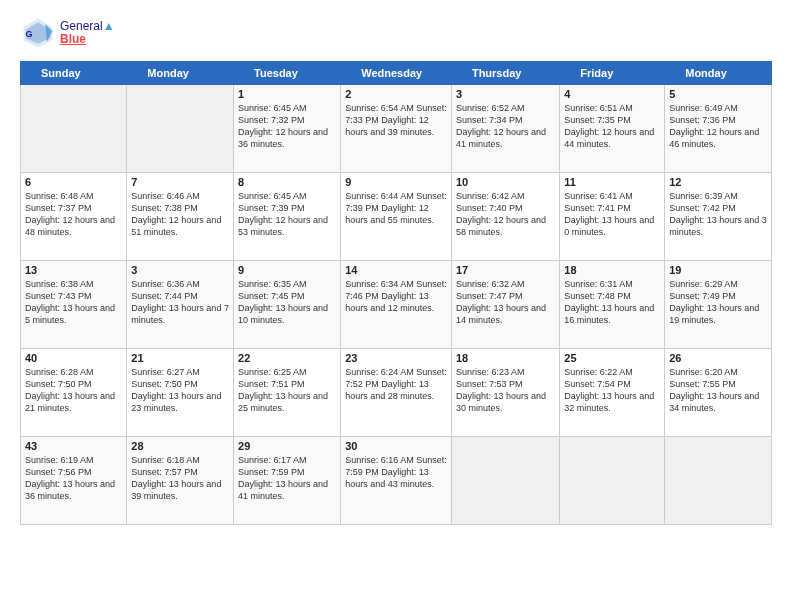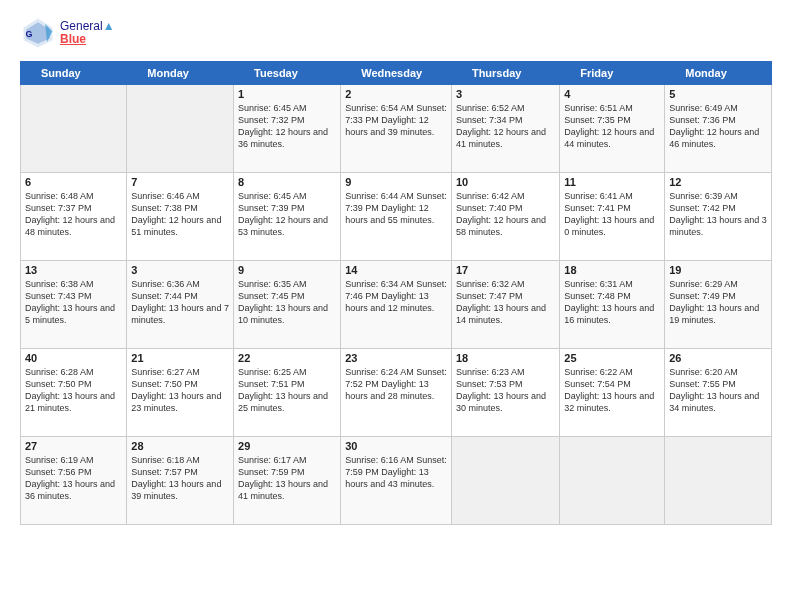--- a/index.html
+++ b/index.html
@@ -279,21 +279,21 @@
           </td>
           <td>
             <span class="day-number">26</span>
             <div class="day-info">Sunrise: 6:20 AM
 Sunset: 7:55 PM
 Daylight: 13 hours and 34 minutes.</div>
           </td>
         </tr>
         <tr>
           <td>
-            <span class="day-number">27</span>
+            <span class="day-number">43</span>
             <div class="day-info">Sunrise: 6:19 AM
 Sunset: 7:56 PM
 Daylight: 13 hours and 36 minutes.</div>
           </td>
           <td>
             <span class="day-number">28</span>
             <div class="day-info">Sunrise: 6:18 AM
 Sunset: 7:57 PM
 Daylight: 13 hours and 39 minutes.</div>
           </td>

